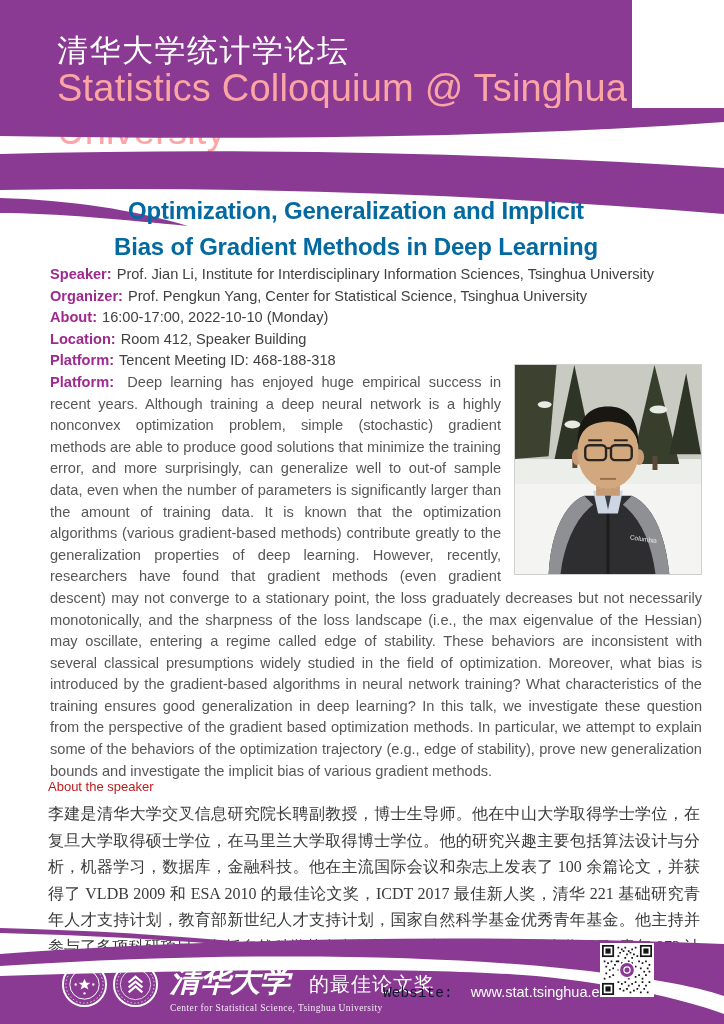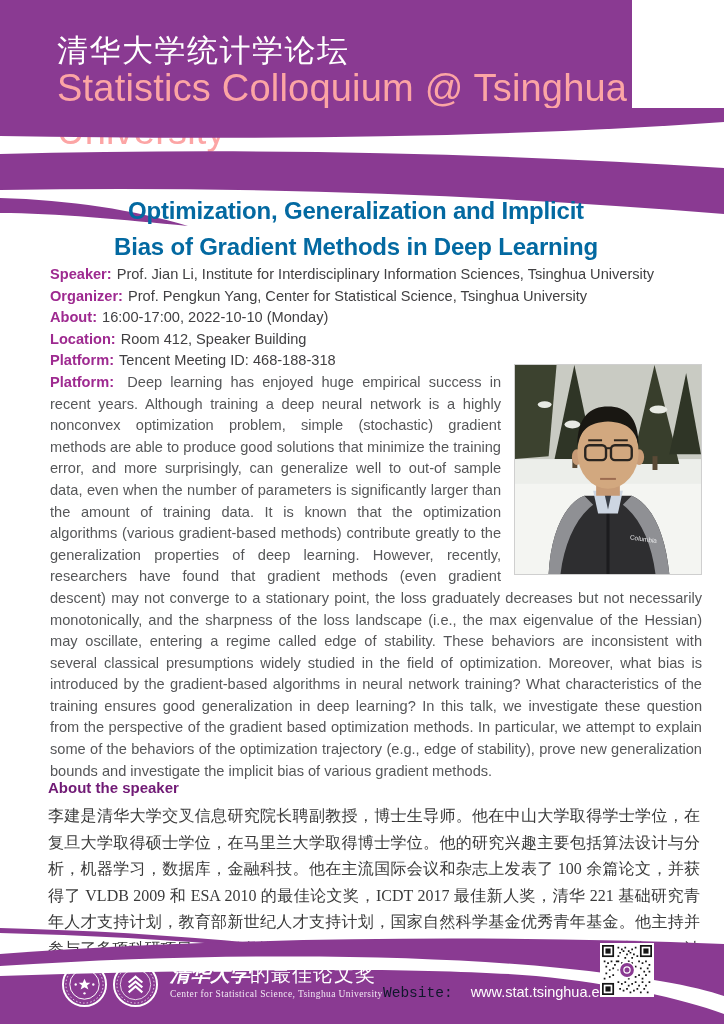--- a/index.html
+++ b/index.html
@@ -21,31 +21,31 @@
   .content { position:absolute; top:264px; left:50px; width:652px; font-size:14.6px; color:#414042; }
   .drow { line-height:21.6px; }
   .dlbl { color:#9e2a90; font-weight:bold; margin-right:5px;margin-top:8px; }
   .abstract { text-align:justify; line-height:21.6px; color:#565759; }
   .photo { float:right; width:188px; height:211px; margin:-8px 0 6px 13px;
            border:1px solid #cfcfcf; box-sizing:border-box; background:#cfd3cb; }
   .photo svg { display:block; width:100%; height:100%; }
 
   
   .about { position:absolute; top:779px; left:48px; width:652px; }
-  .about-h { color:#701a75; font-size:15px; font-weight:bold; margin:0 0 7px 0; }
+  .about-h { color:#b91c1c; font-size:13px; font-weight:normal; margin:0 0 7px 0; }
   .bio { font-family:"Liberation Serif", serif; font-size:16px; line-height:26.5px;
          color:#3a3a3a; text-align:justify; margin:0; }
 
   
   .flogo { position:absolute; top:961px; z-index:3; }
   .flogo svg { display:block; }
   .logo1 { left:61px; }
   .logo2 { left:112px; }
   .cname { position:absolute; left:170px; top:961px; z-index:3; color:#fff; }
-  .cname-zh-cal { font-family:"Liberation Serif", serif; font-style:italic; font-weight:bold; font-size:20px; margin-right:0; }
+  .cname-zh-cal { font-family:"Liberation Serif", serif; font-style:italic; font-weight:bold; font-size:30px; margin-right:19px; }
   .cname-zh-rest { font-size:20px; font-weight:500; letter-spacing:1px; }
   .cname-en { font-family:"Liberation Serif", serif; font-size:9.5px; letter-spacing:0.4px; margin-top:1px; color:#f3eaf5; }
   .website { position:absolute; left:383px; top:984px; z-index:3; color:#fff; font-size:14.5px; }
   .website .wlbl { margin-right:18px; color:#0f172a;font-family:Liberation Mono, monospace; }
   .website .wurl { color:#fff; text-decoration:none; }
   .qr { position:absolute; left:600px; top:943px; width:54px; height:54px; z-index:3;
         background:#fff; padding:2px; box-sizing:border-box; }
   .qr svg { display:block; width:100%; height:100%; }
 </style>
 </head>

